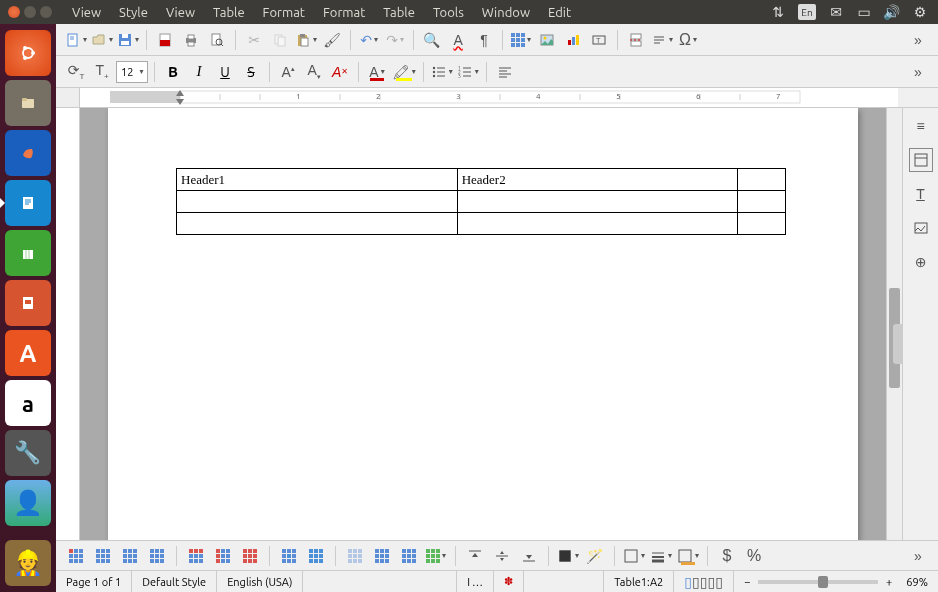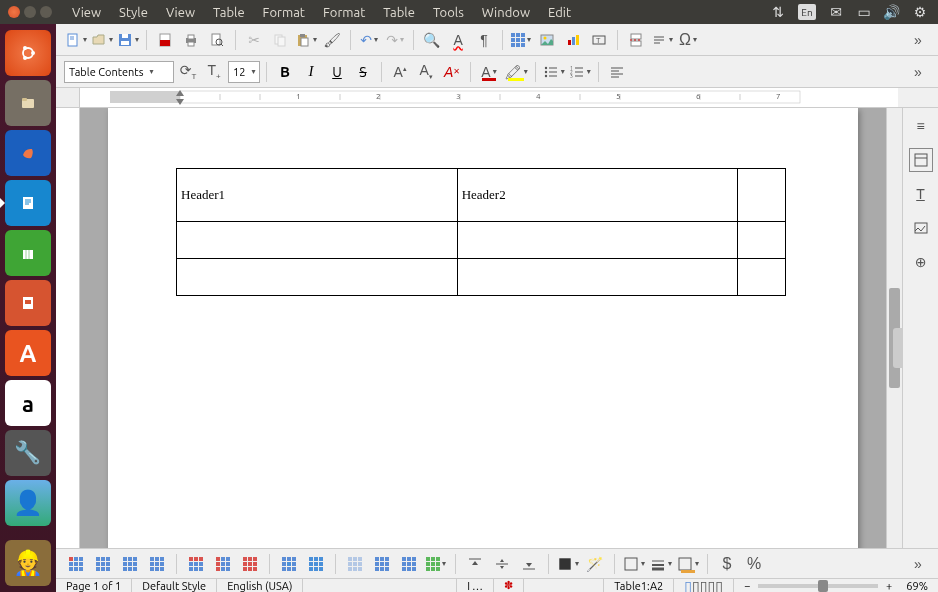--- a/index.html
+++ b/index.html
@@ -47,33 +47,33 @@
 .ruler-corner { width: 24px; background: #eee; border-right: 1px solid #ccc; }
 .ruler-h { flex: 1; background: #fff; position: relative; margin-right: 40px; overflow: hidden; }
 .ruler-tick { position: absolute; font-size: 8px; color: #555; }
 
 
 .doc-area { flex: 1; display: flex; background: #ddd; position: relative; overflow: hidden; }
 .ruler-v { width: 24px; background: #fff; border-right: 1px solid #ccc; }
 .canvas { flex: 1; background: #aaa; overflow: auto; position: relative; }
 .page { background: #fff; width: 750px; height: 1000px; margin: 0 auto; box-shadow: 2px 2px 6px rgba(0,0,0,0.3); padding: 60px 68px; position: relative; }
 .doc-table { border-collapse: collapse; width: 610px; }
-.doc-table td { border: 1px solid #000; height: 22px; padding: 18px 4px; font-family: "Liberation Serif", serif; font-size: 13px; vertical-align: middle; }
+.doc-table td { border: 1px solid #000; height: 22px; padding: 2px 4px; font-family: "Liberation Serif", serif; font-size: 13px; vertical-align: middle; }
 .doc-table td.cursor { background: rgba(100,150,255,0.05); }
 .scrollbar-v { width: 16px; background: #eee; border-left: 1px solid #ccc; position: relative; }
 .scroll-thumb { position: absolute; left: 2px; right: 2px; top: 180px; height: 100px; background: #aaa; border-radius: 2px; }
 .sidebar-right { width: 36px; background: #f0f0f0; border-left: 1px solid #ccc; display: flex; flex-direction: column; align-items: center; padding-top: 6px; gap: 10px; }
 .sidebar-btn { width: 24px; height: 24px; display: flex; align-items: center; justify-content: center; border: 1px solid transparent; }
 .sidebar-handle { position: absolute; right: 35px; top: 50%; width: 10px; height: 40px; background: #ccc; border-radius: 3px 0 0 3px; }
 
 
 .table-toolbar { height: 30px; background: #f0f0f0; border-top: 1px solid #ccc; display: flex; align-items: center; padding: 0 8px; gap: 3px; }
 
 
-.statusbar { height: 14px; background: #f0f0f0; border-top: 1px solid #ccc; display: flex; align-items: flex-end; font-size: 11px; }
+.statusbar { height: 22px; background: #f0f0f0; border-top: 1px solid #ccc; display: flex; align-items: flex-end; font-size: 11px; }
 .status-cell { padding: 0 10px; border-right: 1px solid #ccc; height: 100%; display: flex; align-items: center; }
 .zoom-slider { width: 120px; height: 4px; background: #ccc; position: relative; margin: 0 8px; }
 .zoom-thumb { position: absolute; left: 50%; top: -4px; width: 10px; height: 12px; background: #888; border-radius: 2px; }
 
 
 .ico { font-family: sans-serif; font-size: 14px; color: #555; line-height: 1; }
 .ico-svg { width: 16px; height: 16px; }
 
 
 .bold { font-weight: bold; font-size: 15px; }
@@ -323,21 +323,20 @@
       </div>
     <div class="tb-btn dd">
         <span class="ico" style="font-size:16px">Ω</span>
       </div>
     <div class="tb-btn tb-overflow">
         <span class="ico">»</span>
       </div>
   </div>
 
   <div class="toolbar">
-    <div class="tb-combo dd" style="width:110px">Table Contents</div>
     <div class="tb-btn">
         <span class="ico">⟳<sub style="font-size:8px">T</sub></span>
       </div>
     <div class="tb-btn">
         <span class="ico">T<sub style="font-size:8px">+</sub></span>
       </div>
     <div class="tb-combo dd" style="width:32px">12</div>
     <div class="tb-sep"></div>
     <div class="tb-btn">
         <span class="bold">B</span>

